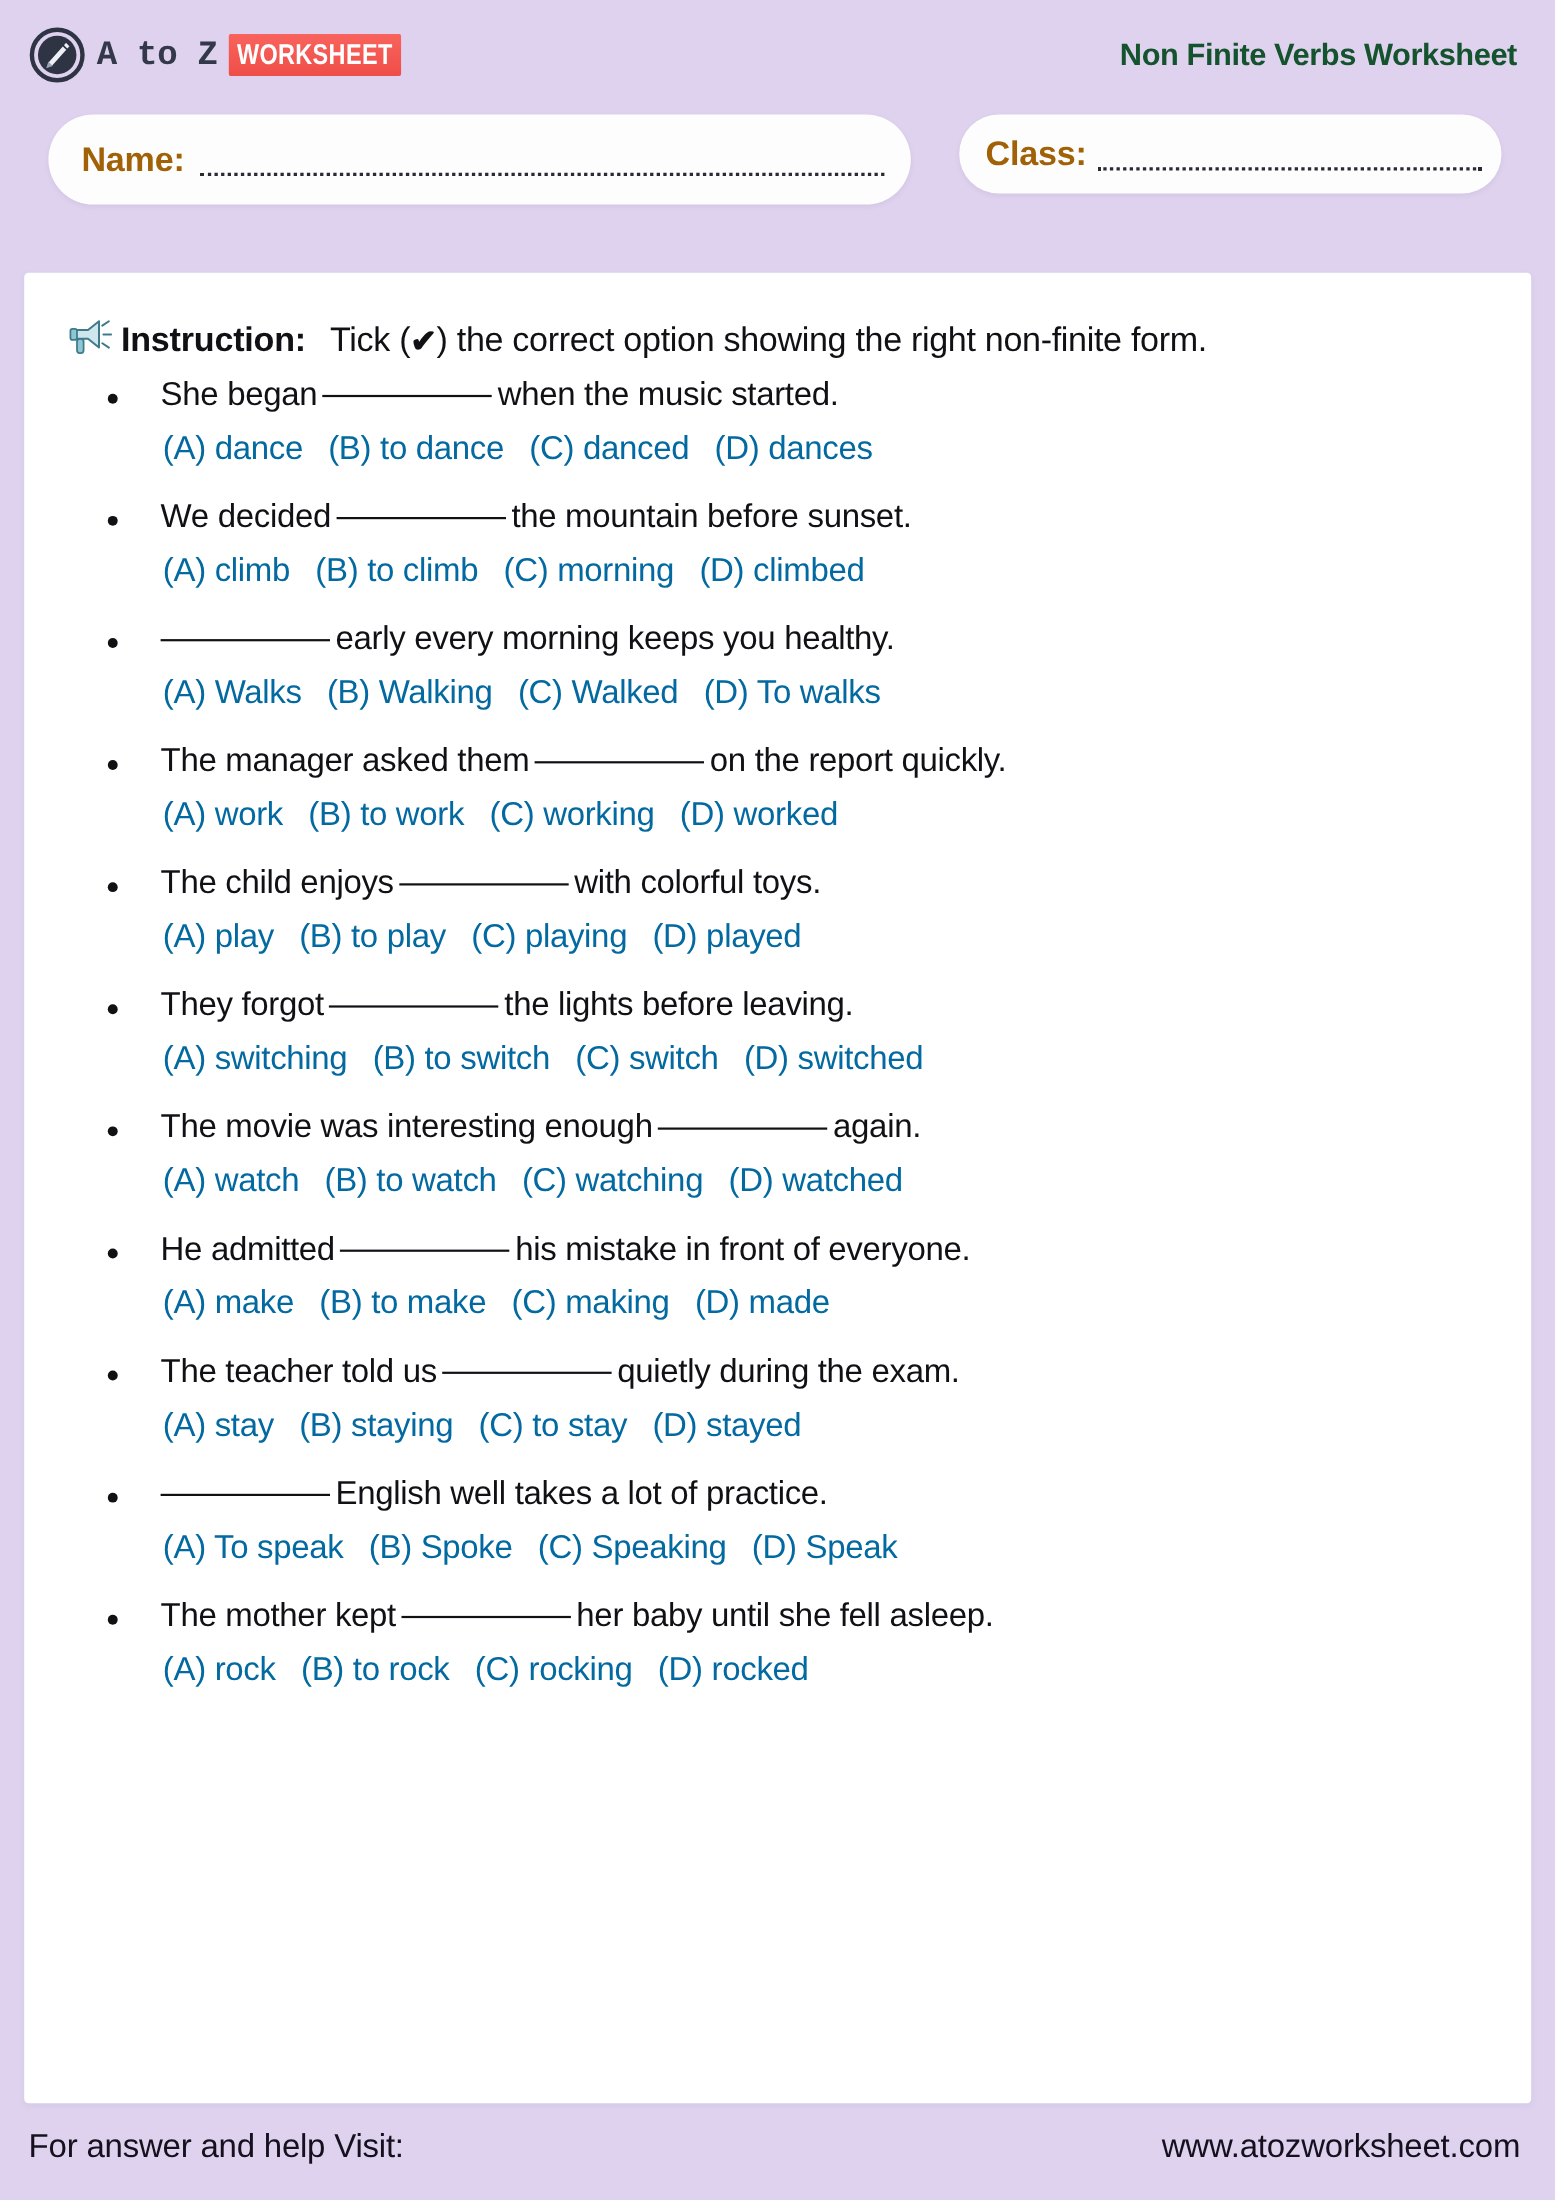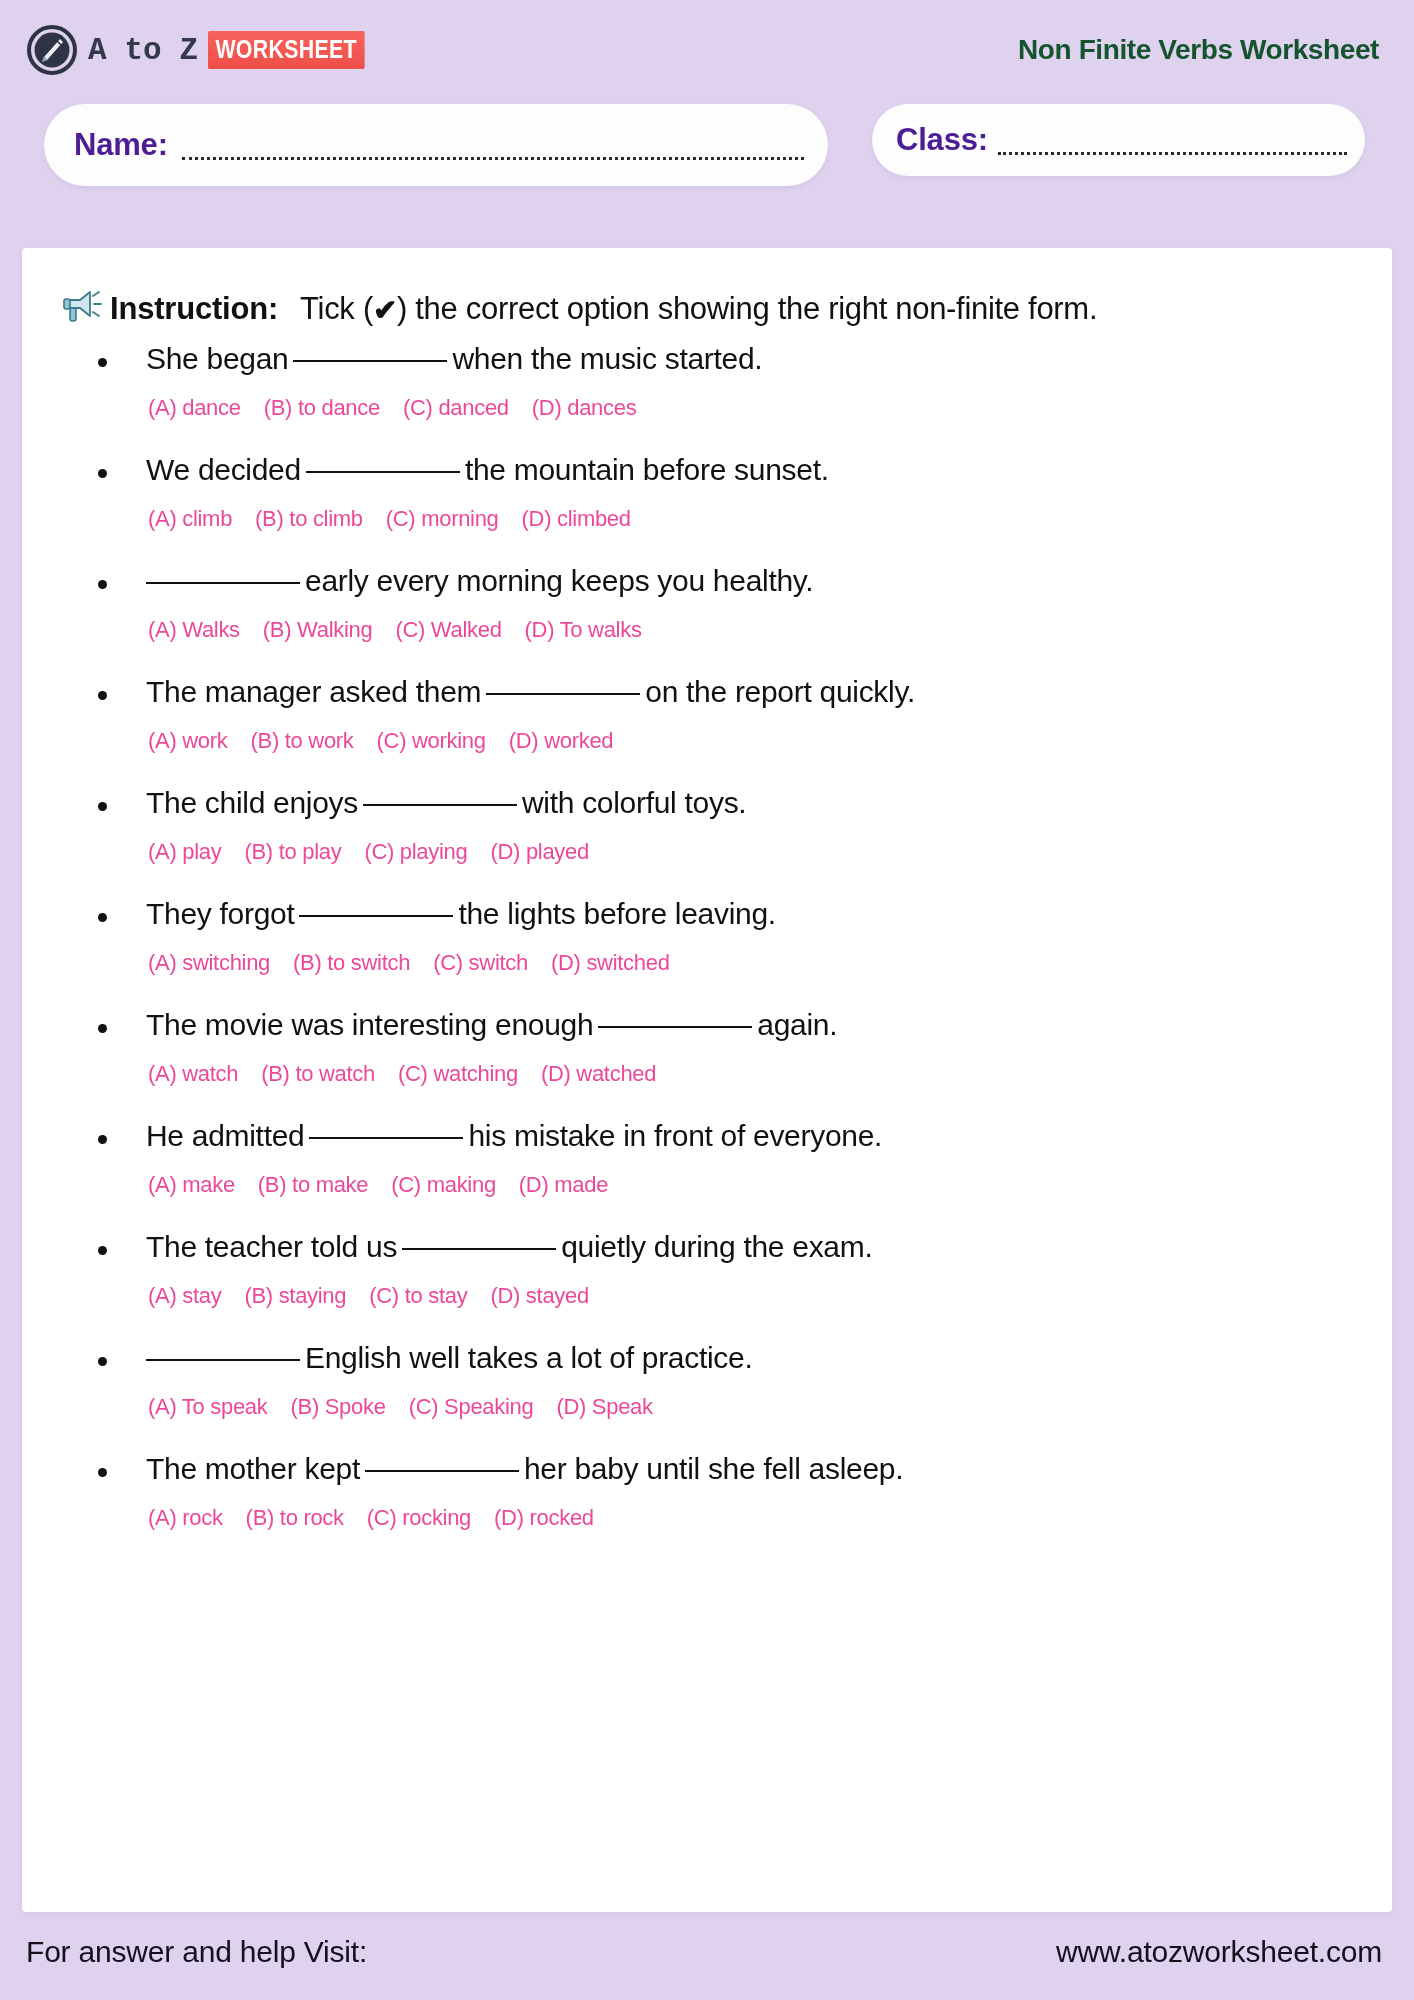--- a/index.html
+++ b/index.html
@@ -90,21 +90,21 @@
     align-items: center;
     box-shadow: 0 2px 5px rgba(120, 100, 160, 0.10);
   }
 
   .pill-name { left: 44px;  top: 0; width: 784px; height: 82px; padding-left: 30px; }
   .pill-class{ left: 872px; top: 0; width: 493px; height: 72px; padding-left: 24px; }
 
   .pill-label {
     font-size: 31px;
     font-weight: 700;
-    color: #4c1d95;
+    color: #a16207;
     letter-spacing: -0.2px;
     white-space: nowrap;
   }
 
   .dotline {
     flex: 1;
     height: 1px;
     margin-left: 14px;
     margin-right: 24px;
     position: relative;
@@ -210,22 +210,22 @@
     position: relative;
     top: -7px;
     margin: 0 5px;
   }
   .blank.lead { margin-left: 0; }
 
   .qopts {
     position: absolute;
     left: 126px;
     top: 49px;
-    font-size: 22px;
-    color: #ec4899;
+    font-size: 30px;
+    color: #0369a1;
     letter-spacing: -0.3px;
     white-space: nowrap;
     line-height: 38px;
   }
 
   .opt { margin-right: 23px; }
   .opt:last-child { margin-right: 0; }
 
   
   .footer {

